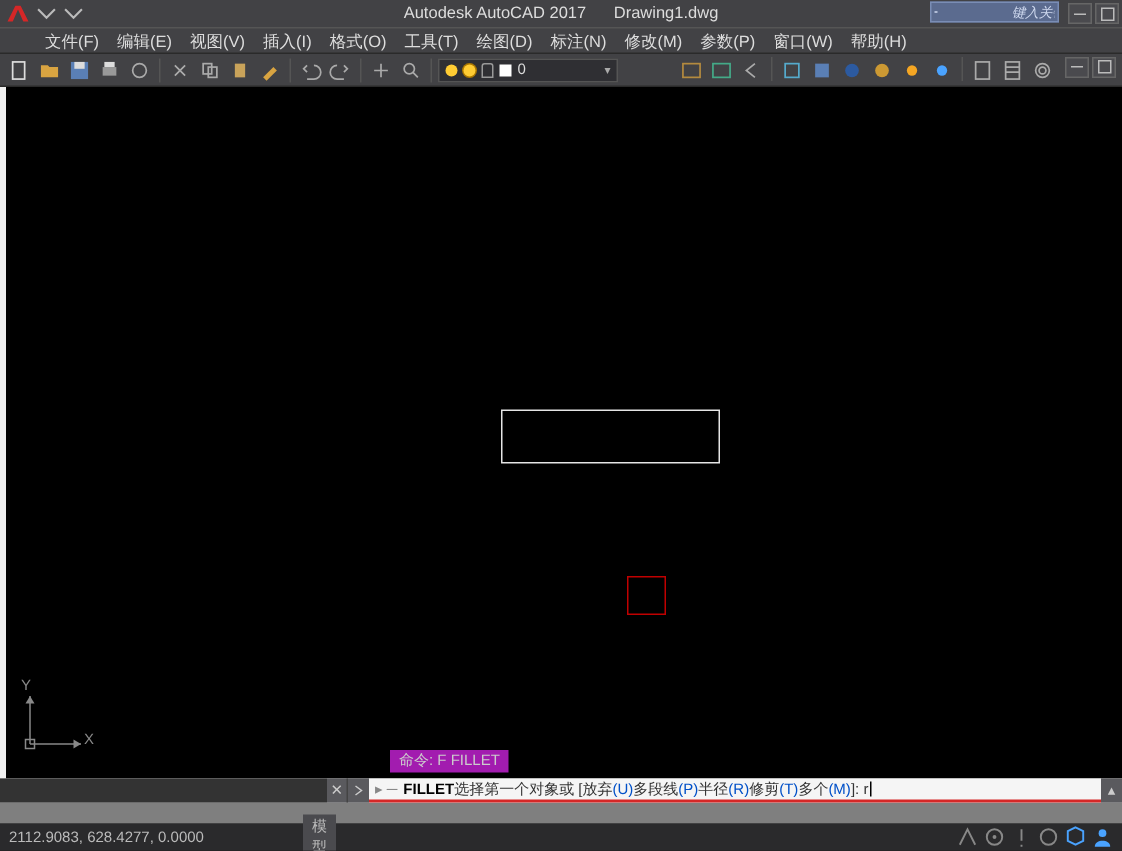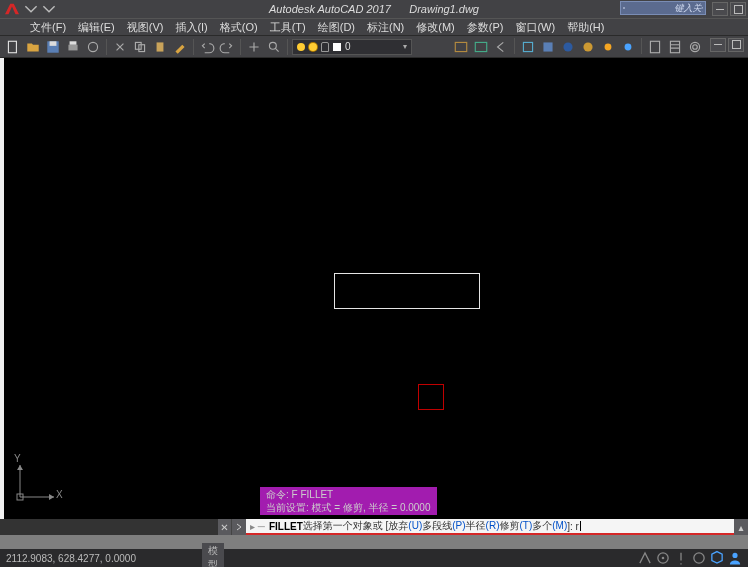--- a/index.html
+++ b/index.html
@@ -4,21 +4,21 @@
 <style>
   * { margin: 0; padding: 0; box-sizing: border-box; font-family: "Microsoft YaHei", "SimSun", Arial, sans-serif; }
   html, body { width: 748px; height: 567px; background: #333; overflow: hidden; font-size: 11px; color: #ccc; }
 
   
   .titlebar { height: 18px; background: #424245; display: flex; align-items: center; position: relative; }
   .app-logo { width: 24px; height: 18px; display: flex; align-items: center; justify-content: center; }
   .app-logo svg { width: 18px; height: 14px; }
   .qat { display: flex; align-items: center; gap: 4px; margin-left: 4px; }
   .qat .ico, .titlebar .ico { width: 14px; height: 14px; display: inline-flex; align-items: center; justify-content: center; color: #bbb; }
-  .title-center { position: absolute; left: 0; right: 0; text-align: center; pointer-events: none; font-size: 11px; color: #ddd; font-style: italic; }
+  .title-center { position: absolute; left: 0; right: 0; text-align: center; pointer-events: none; font-size: 11px; color: #ddd; }
   .title-search { position: absolute; right: 42px; top: 1px; width: 86px; height: 14px; background: #5b6b8f; border: 1px solid #7a8db5; display: flex; align-items: center; gap: 48px; }
   .title-search input { background: transparent; border: none; width: 100%; font-size: 9px; padding: 0 2px; color: #cfd9ef; outline: none; }
   .title-search input::placeholder { color: #cfd9ef; font-style: italic; }
   .title-right { position: absolute; right: 2px; display: flex; gap: 2px; }
   .winbtn { width: 16px; height: 14px; border: 1px solid #666; background: #4a4a4e; display: flex; align-items: center; justify-content: center; font-size: 9px; color: #bbb; }
   .winbtn.min::before { content: ""; width: 8px; height: 1px; background: #bbb; }
   .winbtn.sq::before { content: ""; width: 7px; height: 7px; border: 1px solid #bbb; }
 
   
   .menubar { height: 18px; background: #424245; border-top: 1px solid #555; border-bottom: 1px solid #2a2a2a; display: flex; align-items: center; padding-left: 30px; gap: 12px; }
@@ -293,21 +293,20 @@
         <path d="M6 8 l-3 5 h6 z" fill="#888"></path>
         <path d="M40 40 l-5 -3 v6 z" fill="#888"></path>
         <rect x="3" y="37" width="6" height="6" fill="none" stroke="#888"></rect>
       </svg>
       <div style="position:absolute;left:0;top:-4px">Y</div>
       <div style="position:absolute;left:42px;top:32px">X</div>
     </div>
 
     <div class="cmd-history">
       <div>命令: F  FILLET</div>
-      <div>当前设置: 模式 = 修剪, 半径 = 0.0000</div>
     </div>
   </div>
 </div>
 
 <div class="cmdline">
   <div class="grip"></div>
   <div class="closex">✕</div>
   <div class="chev">
       <svg width="10" height="10">
         <path d="M3 2l4 3-4 3" fill="none" stroke="#ccc"></path>

